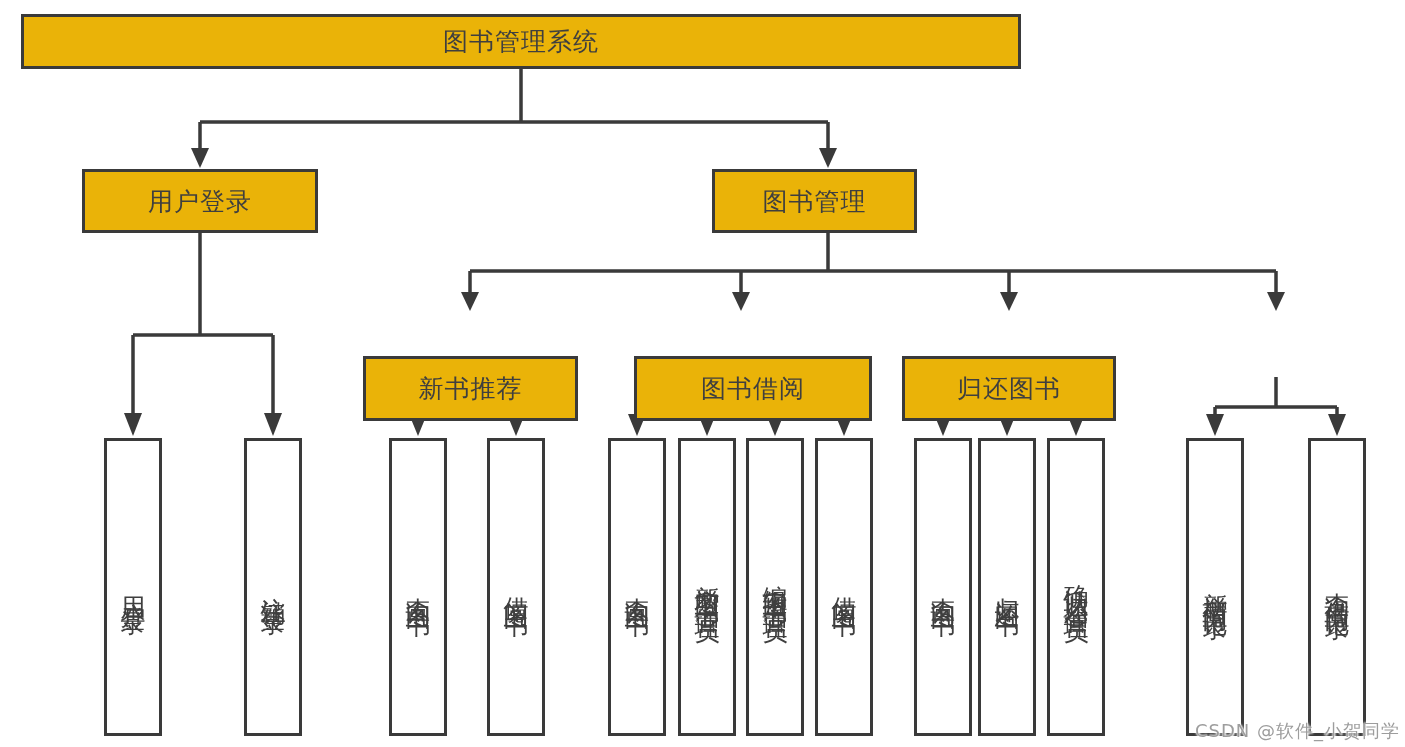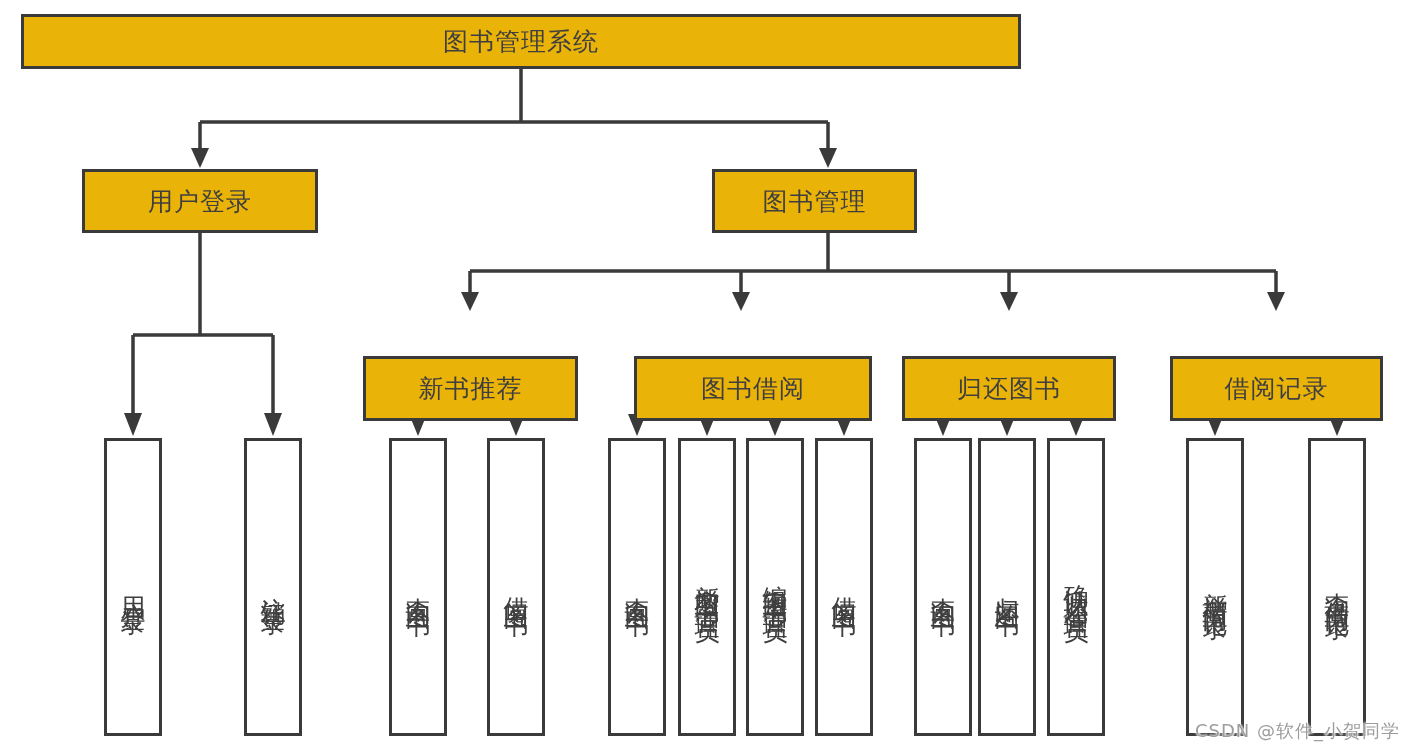--- a/index.html
+++ b/index.html
@@ -143,23 +143,20 @@
 
   <div class="node l3 l3-a">
     <span>新书推荐</span>
   </div>
   <div class="node l3 l3-b">
     <span>图书借阅</span>
   </div>
   <div class="node l3 l3-c">
     <span>归还图书</span>
   </div>
-  <div class="node l3 l3-d">
-    <span>借阅记录</span>
-  </div>
 
   <div class="leaf" style="left:104px">
     <span class="vtext">用户登录</span>
   </div>
   <div class="leaf" style="left:244px">
     <span class="vtext">注销登录</span>
   </div>
 
   <div class="leaf" style="left:389px">
     <span class="vtext">查询图书</span>

